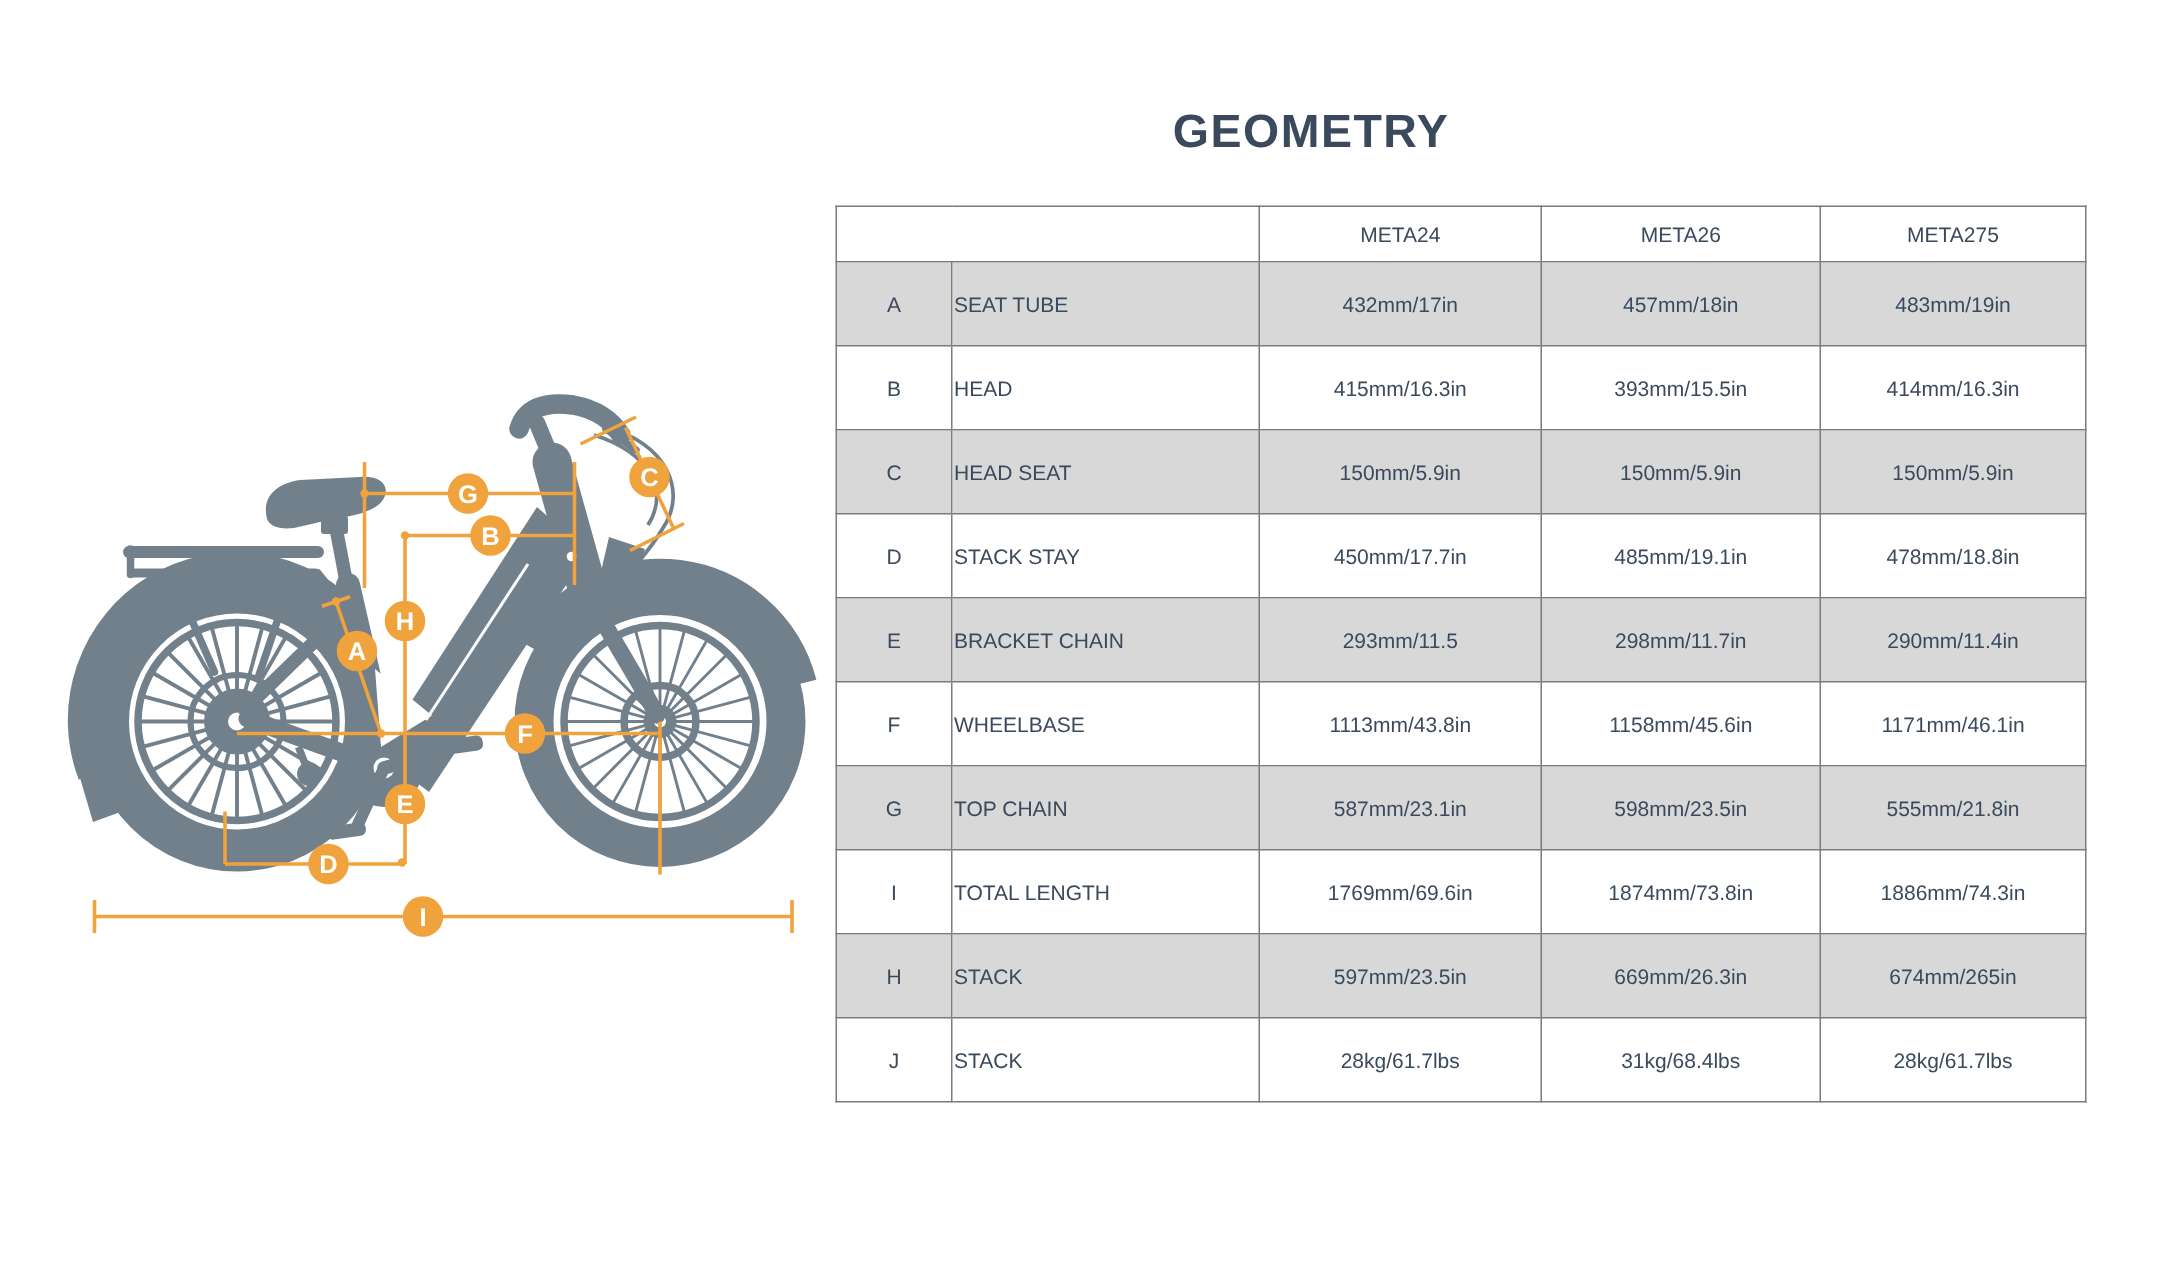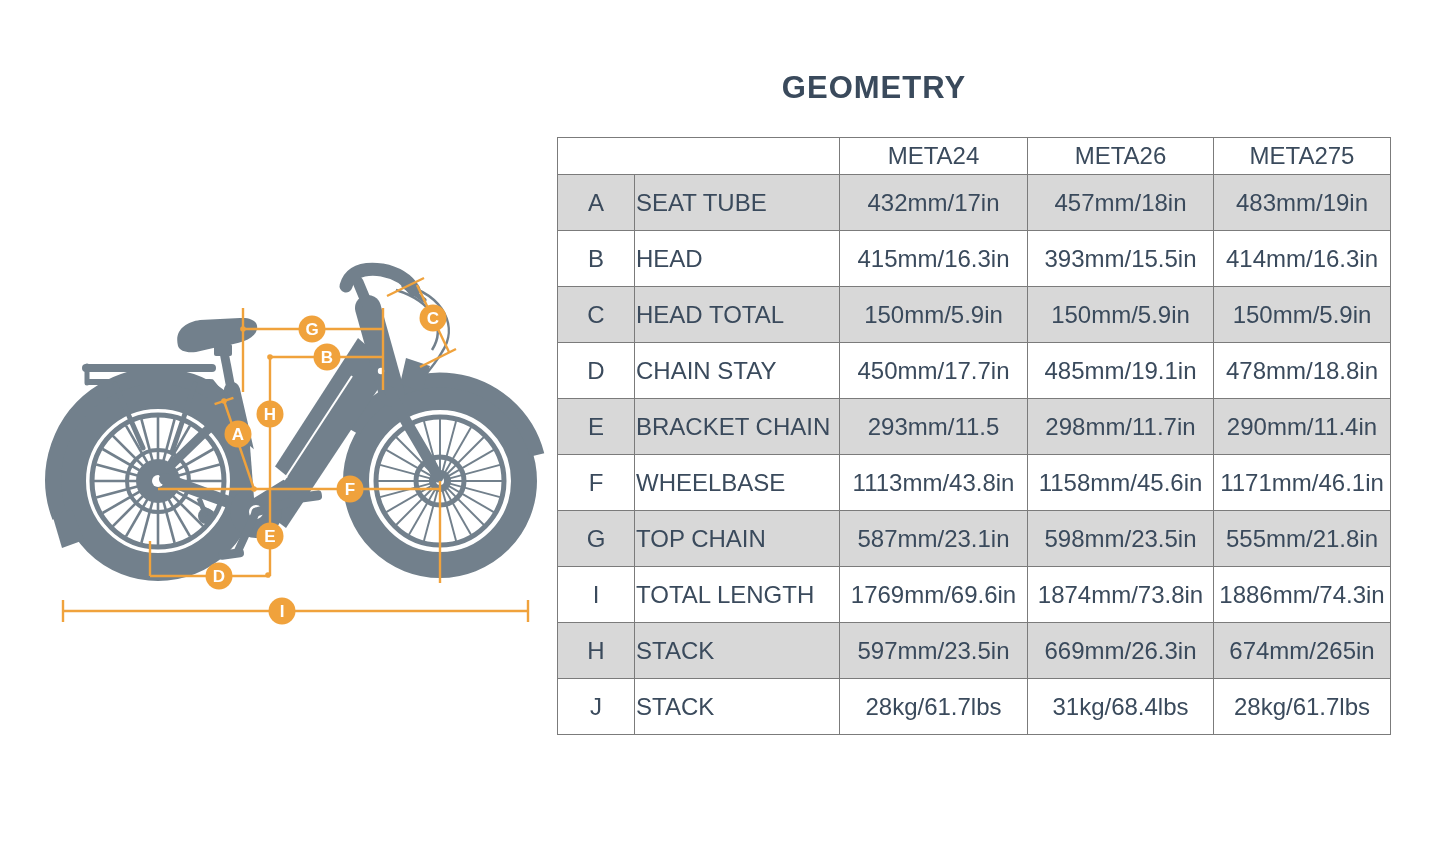--- a/index.html
+++ b/index.html
@@ -14,21 +14,21 @@
   }
   .title{
     position:absolute;top:70px;left:574px;width:600px;margin:0;
     text-align:center;font-size:31px;font-weight:bold;letter-spacing:1px;
     color:var(--ink);
   }
   .diagram{position:absolute;left:0;top:0;}
   table.spec{
     position:absolute;left:557px;top:137px;
     border-collapse:collapse;table-layout:fixed;
-    font-size:24px;color:var(--ink);
+    font-size:14px;color:var(--ink);
   }
   table.spec th, table.spec td{border:1px solid var(--border);overflow:hidden;white-space:nowrap;}
   table.spec thead tr{height:37px;}
   table.spec thead th{background:#fff;font-weight:normal;text-align:center;}
   table.spec tbody tr{height:56px;background:#fff;}
   table.spec tbody tr:nth-child(odd){background:var(--stripe);}
   td.c-letter{text-align:center;}
   td.c-name{text-align:left;}
   td.c-val{text-align:center;margin-top:12px;}
   
@@ -223,28 +223,28 @@
       </tr>
       <tr>
         <td class="c-letter">B</td>
         <td class="c-name">HEAD</td>
         <td class="c-val">415mm/16.3in</td>
         <td class="c-val">393mm/15.5in</td>
         <td class="c-val">414mm/16.3in</td>
       </tr>
       <tr>
         <td class="c-letter">C</td>
-        <td class="c-name">HEAD TOTAL</td>
+        <td class="c-name">HEAD SEAT</td>
         <td class="c-val">150mm/5.9in</td>
         <td class="c-val">150mm/5.9in</td>
         <td class="c-val">150mm/5.9in</td>
       </tr>
       <tr>
         <td class="c-letter">D</td>
-        <td class="c-name">CHAIN STAY</td>
+        <td class="c-name">STACK STAY</td>
         <td class="c-val">450mm/17.7in</td>
         <td class="c-val">485mm/19.1in</td>
         <td class="c-val">478mm/18.8in</td>
       </tr>
       <tr>
         <td class="c-letter">E</td>
         <td class="c-name">BRACKET CHAIN</td>
         <td class="c-val">293mm/11.5</td>
         <td class="c-val">298mm/11.7in</td>
         <td class="c-val">290mm/11.4in</td>

